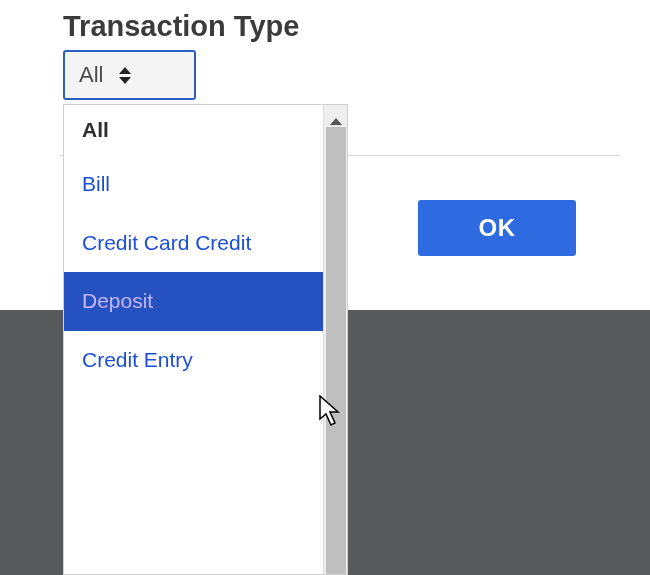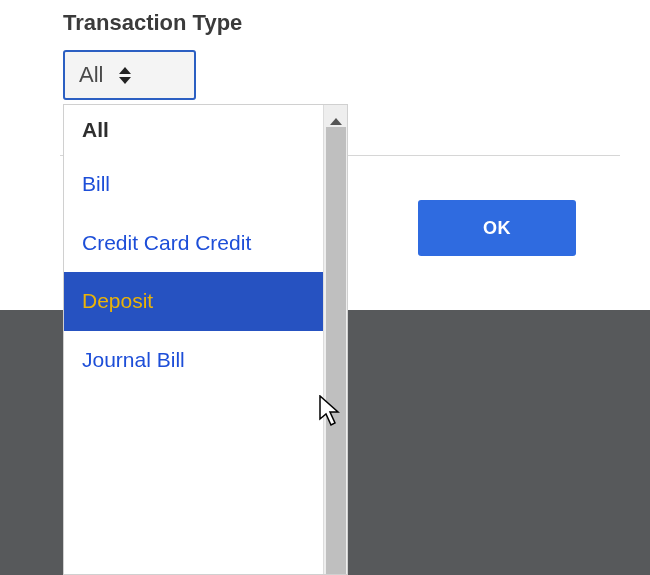--- a/index.html
+++ b/index.html
@@ -33,21 +33,21 @@
     top: 155px;
     width: 560px;
     height: 1px;
     background: #d6d6d6;
   }
 
   .field-label {
     position: absolute;
     left: 63px;
     top: 10px;
-    font-size: 22px;
+    font-size: 29px;
     font-weight: 700;
     color: #3b3b3b;
   }
 
   .select-box {
     position: absolute;
     left: 63px;
     top: 50px;
     width: 133px;
     height: 50px;
@@ -83,21 +83,21 @@
   }
 
   .ok-btn {
     position: absolute;
     left: 418px;
     top: 200px;
     width: 158px;
     height: 56px;
     background: #2f6be0;
     color: #fff;
-    font-size: 18px;
+    font-size: 24px;
     font-weight: 600;
     border: none;
     border-radius: 3px;
     cursor: pointer;
     letter-spacing: 0.5px;
   }
 
   .dropdown {
     position: absolute;
     left: 63px;
@@ -120,21 +120,21 @@
     align-items: center;
     padding: 0 18px;
     font-size: 21px;
     color: #1d4ed8;
     cursor: pointer;
     width: calc(100% - 24px);
   }
   .dd-item.first { font-weight: 700; height: 50px; color:#2e2e2e;}
   .dd-item.highlight {
     background: #2652c1;
-    color: #eab308;
+    color: #c4b5fd;
   }
 
   .dd-scroll {
     position: absolute;
     right: 0;
     top: 0;
     width: 24px;
     height: 100%;
     background: #eee;
     border-left: 1px solid #dcdcdc;
@@ -194,21 +194,21 @@
     <div class="dd-item">
         <span>Bill</span>
       </div>
     <div class="dd-item">
         <span>Credit Card Credit</span>
       </div>
     <div class="dd-item highlight">
         <span>Deposit</span>
       </div>
     <div class="dd-item">
-        <span>Journal Bill</span>
+        <span>Credit Entry</span>
       </div>
 
     <div class="dd-scroll">
       <div class="arrow-up"><span class="tri"></span></div>
       <div class="track"></div>
     </div>
   </div>
 </div>
 
 <svg class="cursor" width="26" height="32">

